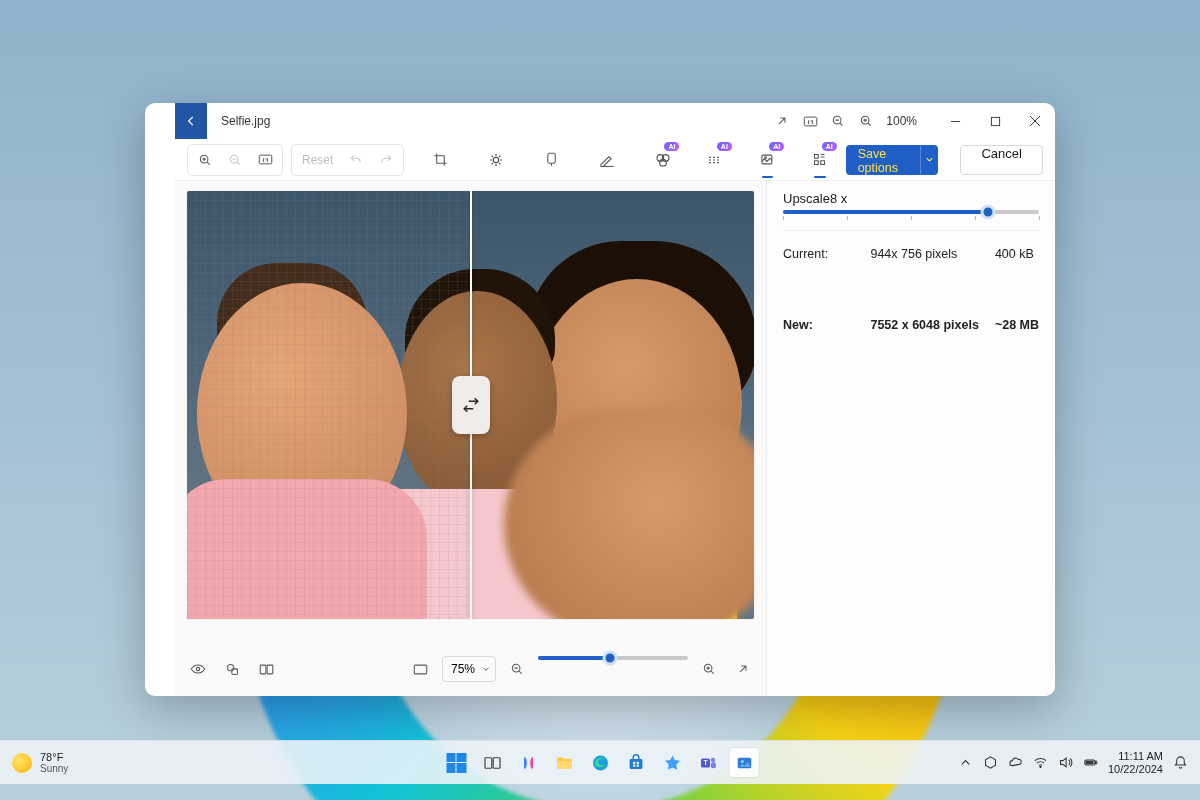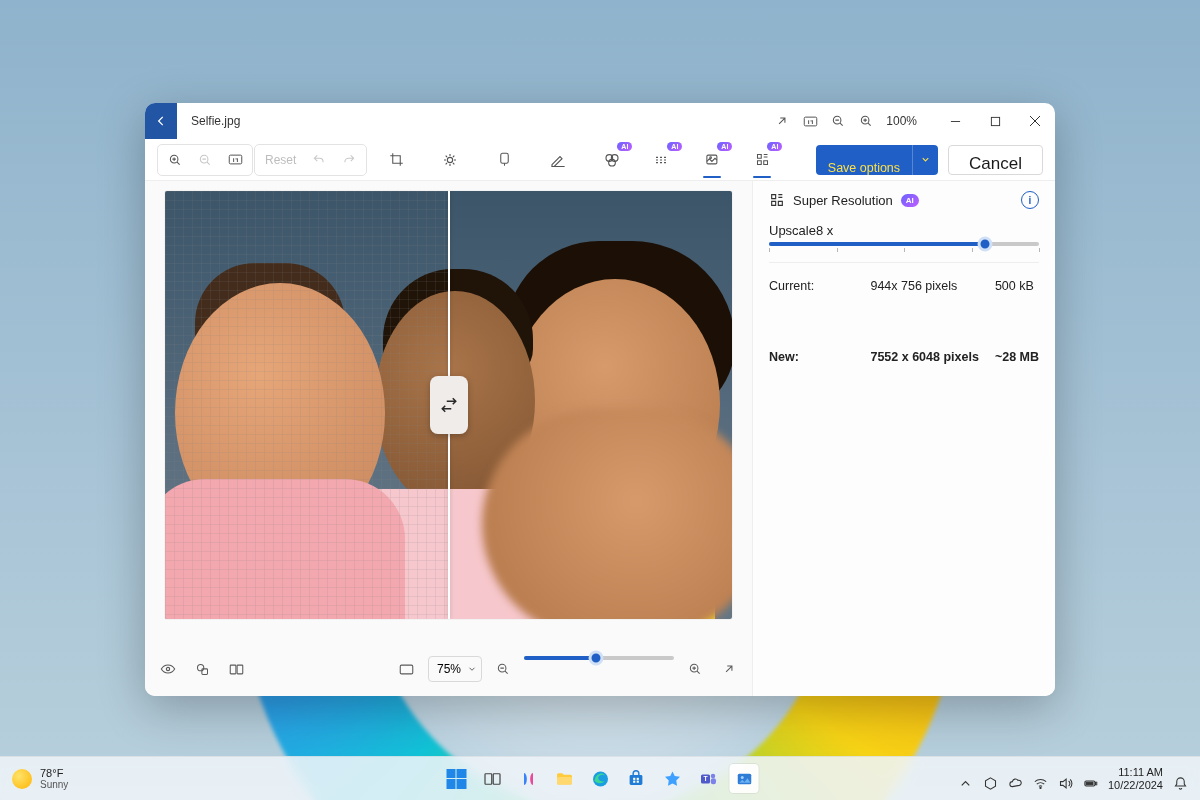--- a/index.html
+++ b/index.html
@@ -1,39 +1,39 @@
 <!DOCTYPE html>
 <html><head>
 <meta charset="utf-8">
 <style>
   * { margin:0; padding:0; box-sizing:border-box; font-family:"Segoe UI",sans-serif; }
   body { width:1200px; height:800px; overflow:hidden; background:linear-gradient(180deg,#8fb3cc 0%,#a8c4d6 60%,#b8d0dc 100%); position:relative; }
   .bloom { position:absolute; left:50%; bottom:-140px; transform:translateX(-50%); width:720px; height:720px; background:conic-gradient(from 20deg,#ff3b6d,#ff8a00,#ffd400,#3fd23f,#00c2d6,#3f6bff,#b44dff,#ff3b6d); border-radius:50%; filter:blur(2px); opacity:.9; }
   .bloom::after { content:""; position:absolute; inset:18%; border-radius:50%; background:radial-gradient(circle,#e8f0f6 0%,#c6dae6 60%,#a8c4d6 100%); }
   
-  .win { position:absolute; left:145px; top:103px; width:910px; height:593px; background:#ffffff; border-radius:10px; box-shadow:0 12px 46px rgba(0,0,0,.26); overflow:hidden; display:flex; flex-direction:column; }
+  .win { position:absolute; left:145px; top:103px; width:910px; height:593px; background:#ffffff; border-radius:10px; box-shadow:0 12px 46px rgba(0,0,0,.26); overflow:hidden; display:flex; flex-direction:column;padding-left:30px; }
   .titlebar { height:36px; display:flex; align-items:center; font-size:12px; }
   .back { width:32px; height:36px; background:#2255A4; display:flex; align-items:center; justify-content:center; color:#fff; }
   .title { margin-left:14px; color:#333; }
   .tspace { flex:1; }
   .tbtn { width:28px; height:28px; display:flex; align-items:center; justify-content:center; color:#555; border-radius:4px; }
   .zoompct { font-size:12px; color:#333; padding:0 6px; }
   .winctl { width:40px; height:36px; display:flex; align-items:center; justify-content:center; color:#333; }
   
-  .toolbar { height:42px; display:flex; align-items:center; padding:0 12px; gap:1px; border-bottom:1px solid #eee; }
+  .toolbar { height:42px; display:flex; align-items:center; padding:0 12px; gap:8px; border-bottom:1px solid #eee; }
   .toolgroup { display:flex; align-items:center; gap:4px; border:1px solid #e3e3e3; border-radius:5px; padding:2px 4px; }
   .tico { width:26px; height:26px; display:flex; align-items:center; justify-content:center; color:#555; border-radius:4px; position:relative; }
   .tico.disabled { color:#c7c7c7; }
   .tico.uline::after{content:"";position:absolute;left:4px;right:4px;bottom:-5px;height:2px;background:#1f5fc6;border-radius:2px;}
   .reset { font-size:12px; color:#bdbdbd; padding:0 6px; }
   .ai { position:absolute; top:-5px; right:-7px; font-size:7px; font-weight:700; background:linear-gradient(135deg,#6a63ff,#c05dff); color:#fff; border-radius:7px; padding:1px 4px; }
   .btn-primary { background:#1f5fc6; color:#fde047; height:30px; border-radius:4px; display:flex; align-items:flex-end; font-size:12.5px; }
   .btn-primary .lbl { padding:0 12px; }
   .btn-primary .chv { width:26px; height:30px; display:flex; align-items:center; justify-content:center; border-left:1px solid rgba(255,255,255,.25); }
-  .btn-secondary { background:#fff; border:1px solid #d9d9d9; color:#1a1a1a; height:30px; border-radius:4px; font-size:17px; padding:0 20px; display:flex; align-items:flex-end; }
+  .btn-secondary { background:#fff; border:1px solid #d9d9d9; color:#1a1a1a; height:30px; border-radius:4px; font-size:13px; padding:0 20px; display:flex; align-items:flex-start; }
   
   .body { flex:1; display:flex; min-height:0; }
   .canvas { flex:1; background:#fafafa; display:flex; flex-direction:column; }
   .viewport { flex:1; display:flex; align-items:flex-start; justify-content:center; padding:10px 12px 0 12px; }
   .photo { position:relative; width:567px; height:428px; border-radius:2px; overflow:hidden; box-shadow:0 0 0 1px rgba(0,0,0,.03); }
   .photo .sky { position:absolute; inset:0; background:linear-gradient(180deg,#3c5569 0%,#4c6376 35%,#5b6f80 60%,#657784 100%); }
   .skin { position:absolute; border-radius:50%; }
   .p1 { left:10px; top:92px; width:210px; height:260px; background:radial-gradient(circle at 40% 35%,#e6a678,#c7855b); }
   .p1a { position:absolute; left:30px; top:72px; width:150px; height:110px; background:#432c1b; border-radius:60px 60px 30px 30px; }
   .shirt1{position:absolute;left:-20px;bottom:-30px;width:260px;height:170px;background:#f3a7ae;border-radius:60px 60px 0 0;}
@@ -68,30 +68,30 @@
   .rowlbl { display:flex; justify-content:flex-start; font-size:13px; }
   .bigslider { position:relative; width:100%; height:4px; background:#c9c9c9; border-radius:2px; margin-top:4px; }
   .bigslider .fill{position:absolute;left:0;top:0;bottom:0;background:#1f5fc6;border-radius:2px;}
   .bigslider .tick{position:absolute;top:6px;width:1px;height:4px;background:#b6b6b6;}
   .bigslider .knob{position:absolute;top:50%;width:15px;height:15px;background:#1f5fc6;border:3px solid #cfe0f7;border-radius:50%;transform:translate(-50%,-50%);}
   .hr{height:1px;background:#eee;margin:2px 0;}
   .grid3{display:grid;grid-template-columns:1fr auto auto;column-gap:20px;row-gap:6px;font-size:12.5px;gap:16px;}
   .grid3 .r2{font-weight:600;margin-top:41px;}
   .genbtn{height:32px;border-radius:4px;background:linear-gradient(90deg,#5062e8 0%,#9a60e9 50%,#cf6fd1 100%);color:#fff;display:flex;align-items:center;justify-content:center;font-size:13px;}
   
-  .taskbar { position:absolute; left:0; right:0; bottom:0; height:44px; background:rgba(238,244,248,.88); backdrop-filter:blur(6px); border-top:1px solid rgba(0,0,0,.06); display:flex; align-items:center; padding:0 12px; }
+  .taskbar { position:absolute; left:0; right:0; bottom:16px; height:44px; background:rgba(238,244,248,.88); backdrop-filter:blur(6px); border-top:1px solid rgba(0,0,0,.06); display:flex; align-items:center; padding:0 12px; }
   .wx { display:flex; align-items:center; gap:8px; font-size:11px; color:#222; }
   .sun { width:20px; height:20px; background:radial-gradient(circle at 35% 35%,#ffe36b,#ffb400); border-radius:50%; }
   .tbcenter { position:absolute; left:50%; transform:translateX(-50%); display:flex; align-items:center; gap:7px; }
   .tsk { width:29px; height:29px; border-radius:4px; display:flex; align-items:center; justify-content:center; font-size:14px; }
   .tsk.active { background:rgba(255,255,255,.9); box-shadow:0 0 0 1px rgba(0,0,0,.06); }
   .search { display:flex; align-items:center; gap:6px; background:rgba(255,255,255,.92); border:1px solid rgba(0,0,0,.09); border-radius:16px; height:30px; padding:0 12px 0 10px; font-size:12px; color:#555; width:155px; }
   .winlogo { width:20px; height:20px; display:grid; grid-template-columns:1fr 1fr; grid-template-rows:1fr 1fr; gap:1.5px; }
   .winlogo div{background:#1f87e8;}
-  .tray { margin-left:auto; display:flex; align-items:flex-end; gap:10px; font-size:11px; color:#222; }
+  .tray { margin-left:auto; display:flex; align-items:center; gap:10px; font-size:11px; color:#222; }
   .tray .ico { width:15px; height:15px; color:#353535; }
   svg { display:block; }
 </style>
 </head>
 <body>
 
 <div class="bloom"></div>
 
 <div class="win">
 
@@ -326,48 +326,40 @@
           </div>
         <div class="bico">
             <svg width="14" height="14" viewBox="0 0 24 24" fill="none" stroke="currentColor" stroke-width="1.8">
               <path d="M7 17L17 7M9 7h8v8"></path>
             </svg>
           </div>
       </div>
     </div>
 
     <div class="panel">
-      <div class="phead">
-        <svg width="16" height="16" viewBox="0 0 24 24" fill="none" stroke="#333" stroke-width="1.7">
-            <path d="M4 4h6v6H4zM4 14h6v6H4zM14 4h6M14 8h6M14 14h6v6h-6z"></path>
-          </svg>
-        <span class="pname">Super Resolution</span>
-        <span class="aibadge">AI</span>
-        <span class="info">i</span>
-      </div>
       <div>
         <div class="rowlbl">
           <span>Upscale</span>
           <span>8 x</span>
         </div>
         <div class="bigslider">
           <div class="fill" style="width:80%"></div>
           <div class="tick" style="left:0%"></div>
             <div class="tick" style="left:25%"></div>
             <div class="tick" style="left:50%"></div>
             <div class="tick" style="left:75%"></div>
             <div class="tick" style="left:100%"></div>
           <div class="knob" style="left:80%"></div>
         </div>
       </div>
       <div class="hr"></div>
       <div class="grid3">
         <span>Current:</span>
         <span>944x 756 pixels</span>
-        <span>500 kB</span>
+        <span>400 kB</span>
         <span class="r2">New:</span>
         <span class="r2">7552 x 6048 pixels</span>
         <span class="r2">~28 MB</span>
       </div>
     </div>
   </div>
 </div>
 
 <div class="taskbar">
   <div class="wx">

